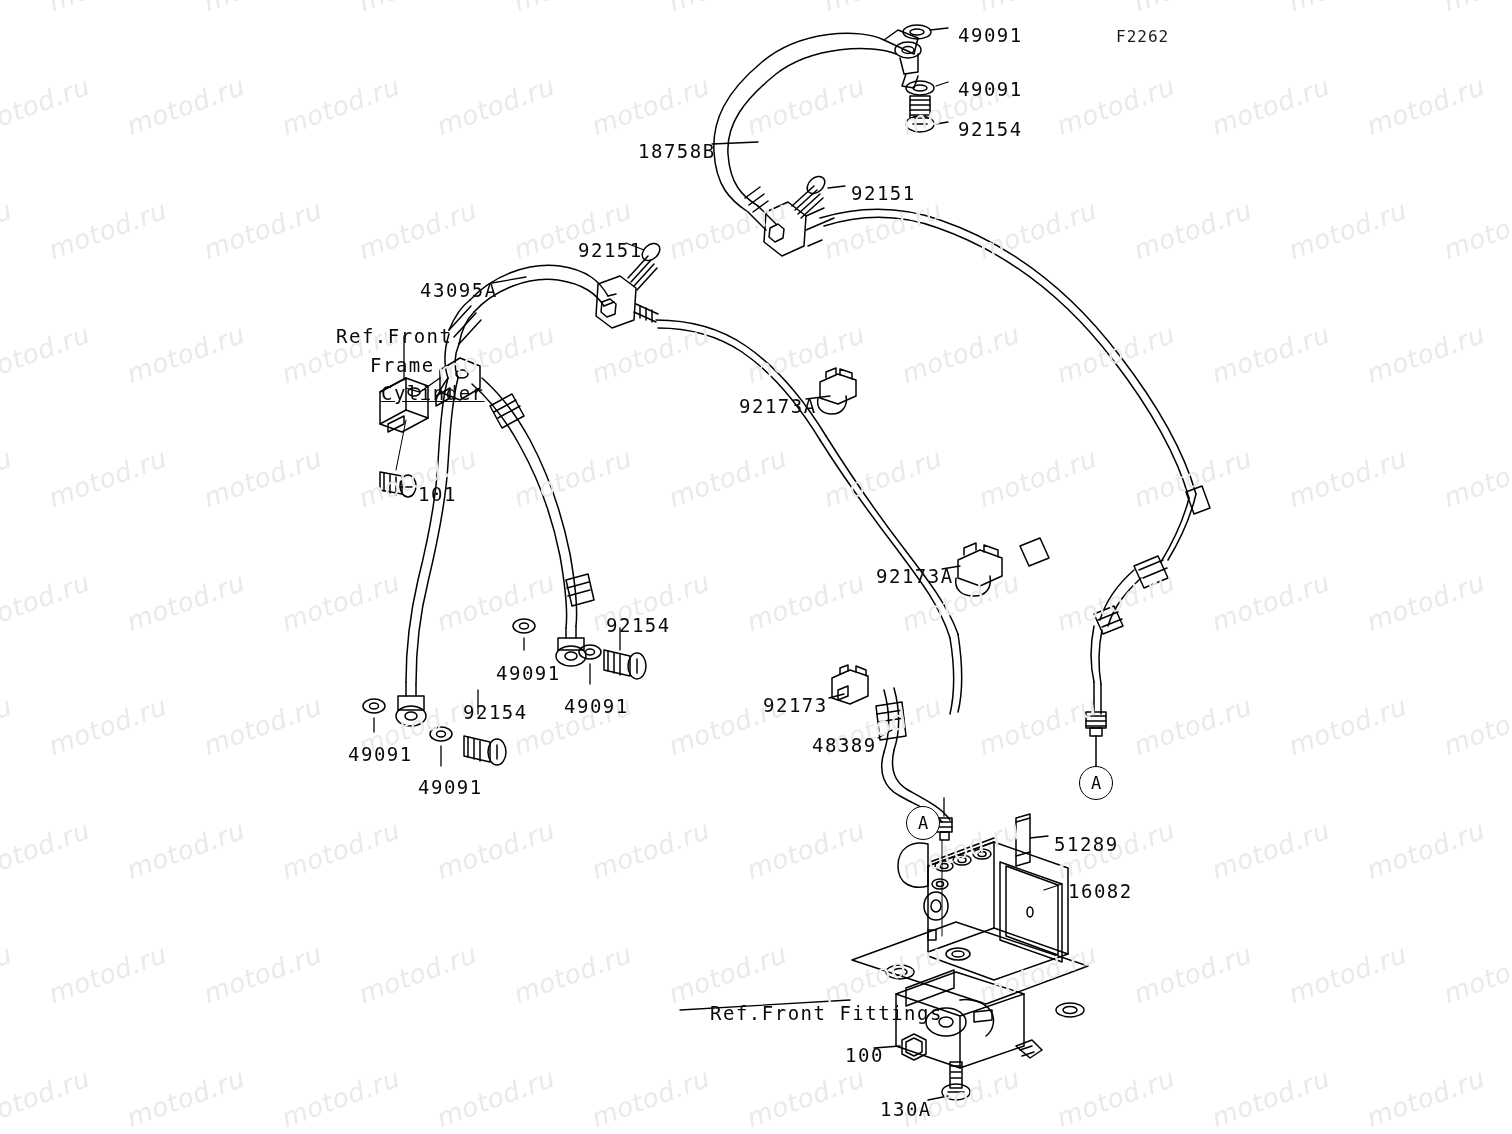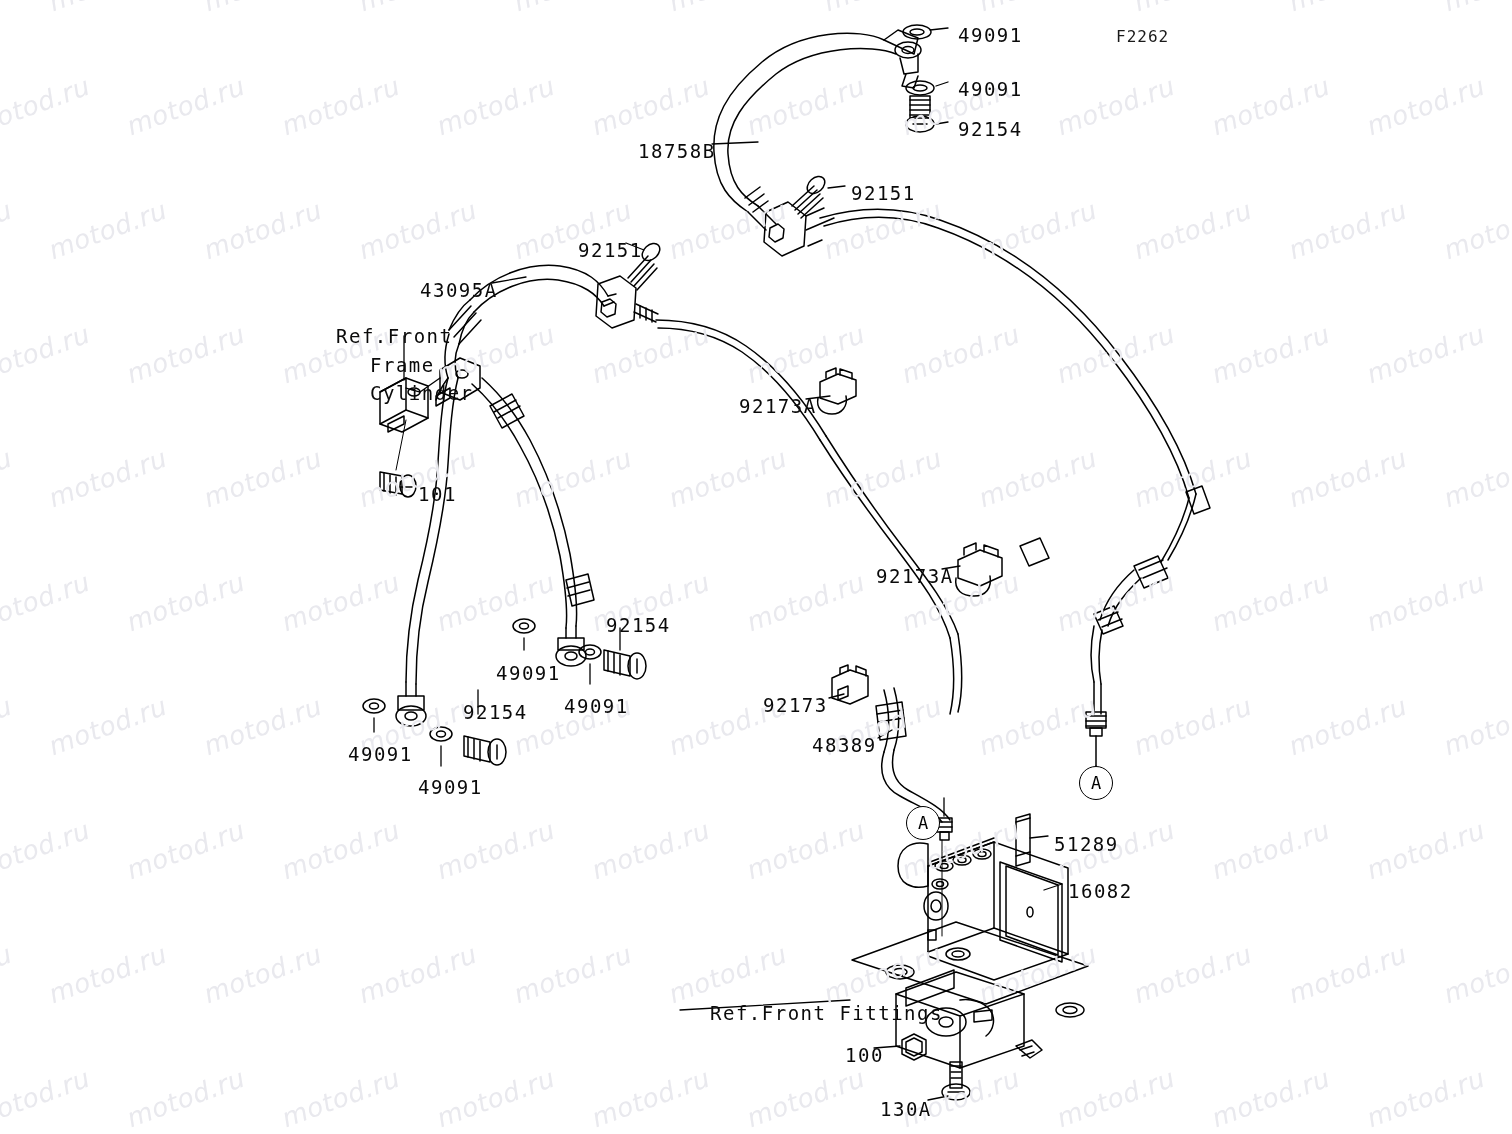--- a/index.html
+++ b/index.html
@@ -518,21 +518,21 @@
         <path d="M1096,780 L1096,766"></path>
       </g>
     </g>
   </svg>
 
 
   <div id="labels">
 
     <div class="sheet-code" style="left:1116px; top:27px;">F2262</div>
 
-    <div class="lbl multi" style="left:336px; top:322px;"><span>Ref.Front</span><br><span style="margin-left:34px; display:inline-block;">Frame</span><br><span style="margin-left:34px; display:inline-block;">Cylinder</span></div>
+    <div class="lbl multi" style="left:336px; top:322px;"><span>Ref.Front</span><br><span style="margin-left:34px; display:inline-block;">Frame</span><br><span style="margin-left:45px; display:inline-block;text-decoration:underline;">Cylinder</span></div>
 
     <div class="lbl" style="left:710px; top:1000px;">Ref.Front Fittings</div>
 
     <div class="circ-ref" style="left:906px; top:806px;">A</div>
     <div class="circ-ref" style="left:1079px; top:766px;">A</div>
 
     <div class="lbl" style="left: 958px; top: 22px;">49091</div>
     <div class="lbl" style="left: 958px; top: 76px;">49091</div>
     <div class="lbl" style="left: 958px; top: 116px;">92154</div>
     <div class="lbl" style="left: 638px; top: 138px;">18758B</div>

